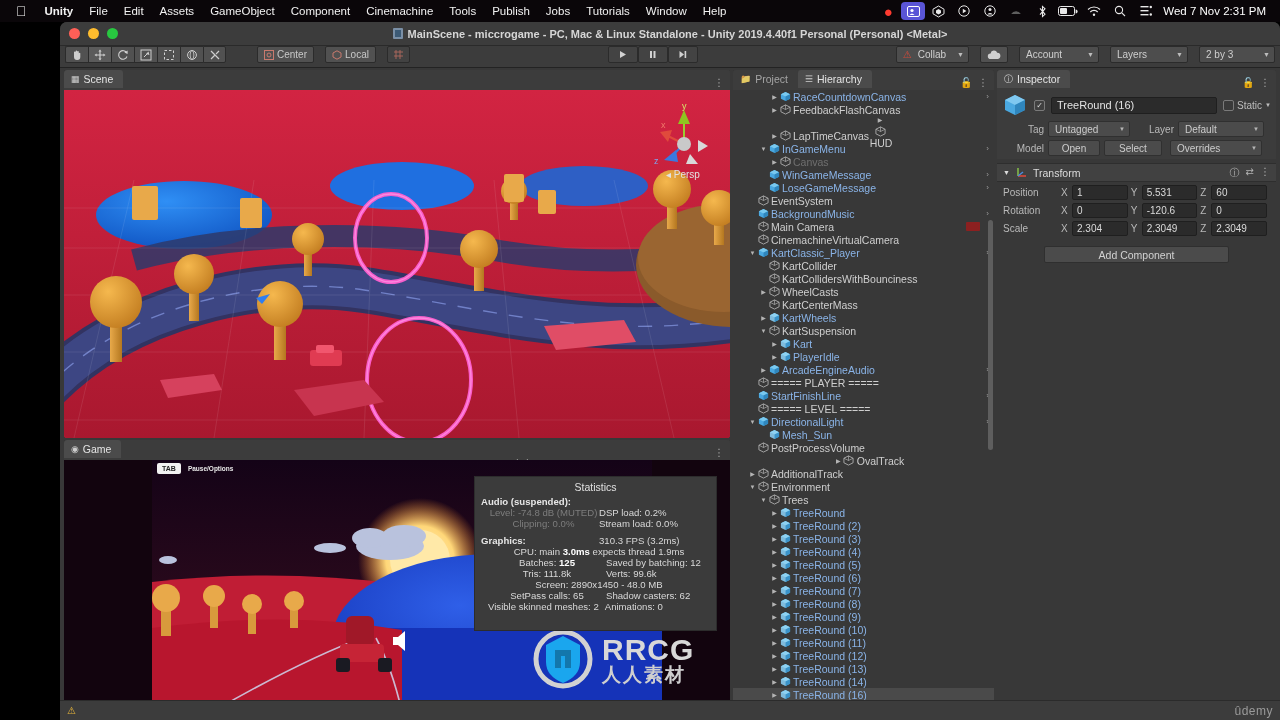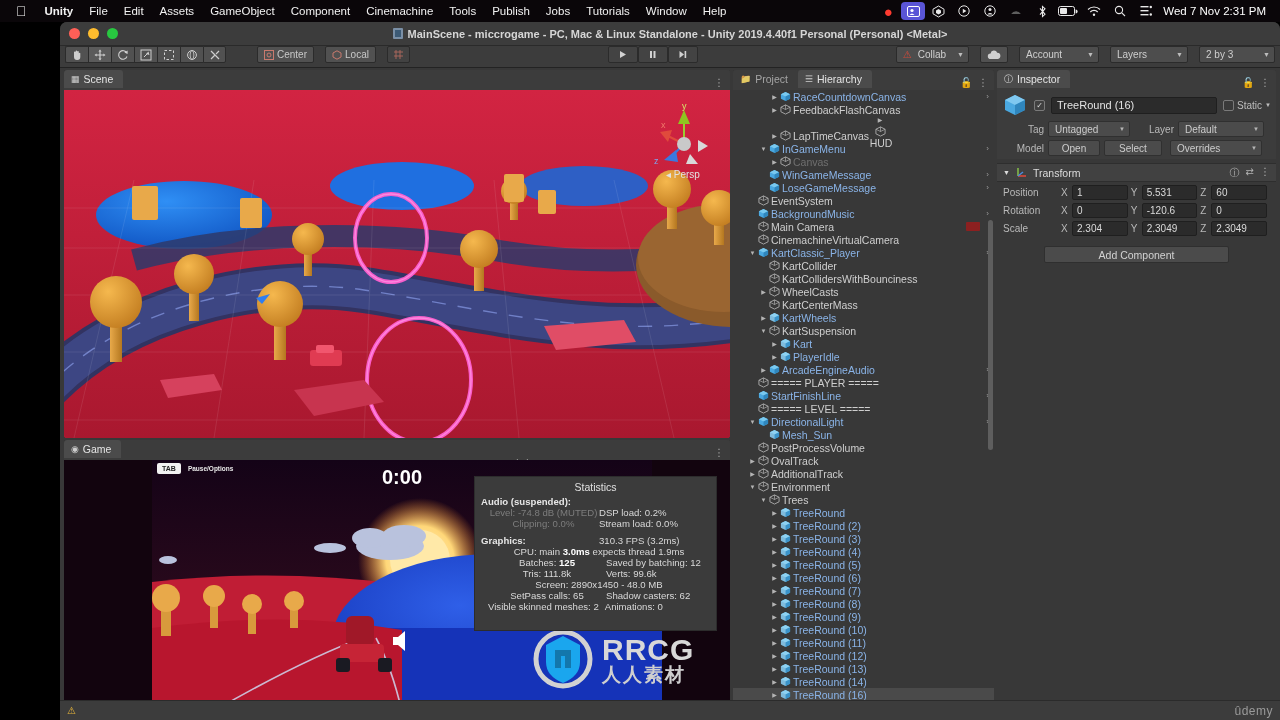--- a/index.html
+++ b/index.html
@@ -711,21 +711,20 @@
             <rect x="-26" y="-6" width="44" height="18" rx="4" fill="#c62436"></rect>
             <rect x="-30" y="8" width="14" height="14" rx="3" fill="#1a1a22"></rect>
             <rect x="12" y="8" width="14" height="14" rx="3" fill="#1a1a22"></rect>
           </g>
         </svg>
 
         <div class="hud-tab" style="left:93px">
           <span class="hud-key">TAB</span>
           <span class="hud-keytxt">Pause/Options</span>
         </div>
-        <div class="hud-timer" style="left:88px;width:500px">0:00</div>
         <svg class="mute-ico" style="left:325px;top:168px" viewBox="0 0 26 26">
           <polygon points="4,9 9,9 16,3 16,23 9,17 4,17" fill="#ffffff"></polygon>
         </svg>
 
         <div id="watermark" style="left:468px;top:168px">
           <svg width="62" height="62" viewBox="0 0 62 62">
             <circle cx="31" cy="31" r="27" fill="none" stroke="#d2d2d2" stroke-width="5"></circle>
             <path d="M31 8 L48 17 V34 Q48 48 31 55 Q14 48 14 34 V17 Z" fill="#1aa6ee"></path>
             <path d="M23 22 h6 v18 h-6z M33 22 h6 v18 h-6z M23 22 h16 v6 h-16z" fill="#0b3d5c" opacity="0.45"></path>
           </svg>
@@ -1135,21 +1134,21 @@
             <span class="cube">
               <svg class="cubeico" viewBox="0 0 12 12">
                 <polygon points="6,1 11,3.5 11,8.5 6,11 1,8.5 1,3.5" fill="none" stroke="#b8b8b8" stroke-width="0.9"></polygon>
                 <line x1="6" y1="1" x2="6" y2="6" stroke="#b8b8b8" stroke-width="0.7"></line>
                 <line x1="1" y1="3.5" x2="6" y2="6" stroke="#b8b8b8" stroke-width="0.7"></line>
                 <line x1="11" y1="3.5" x2="6" y2="6" stroke="#b8b8b8" stroke-width="0.7"></line>
               </svg>
             </span>
             <span class="lbl c-white">PostProcessVolume</span>
           </div>
-          <div class="hrow" style="padding-left: 15px;">
+          <div class="hrow" style="padding-left: 15px; justify-content: center;">
             <span class="arrow">▶</span>
             <span class="cube">
               <svg class="cubeico" viewBox="0 0 12 12">
                 <polygon points="6,1 11,3.5 11,8.5 6,11 1,8.5 1,3.5" fill="none" stroke="#b8b8b8" stroke-width="0.9"></polygon>
                 <line x1="6" y1="1" x2="6" y2="6" stroke="#b8b8b8" stroke-width="0.7"></line>
                 <line x1="1" y1="3.5" x2="6" y2="6" stroke="#b8b8b8" stroke-width="0.7"></line>
                 <line x1="11" y1="3.5" x2="6" y2="6" stroke="#b8b8b8" stroke-width="0.7"></line>
               </svg>
             </span>
             <span class="lbl c-white">OvalTrack</span>

